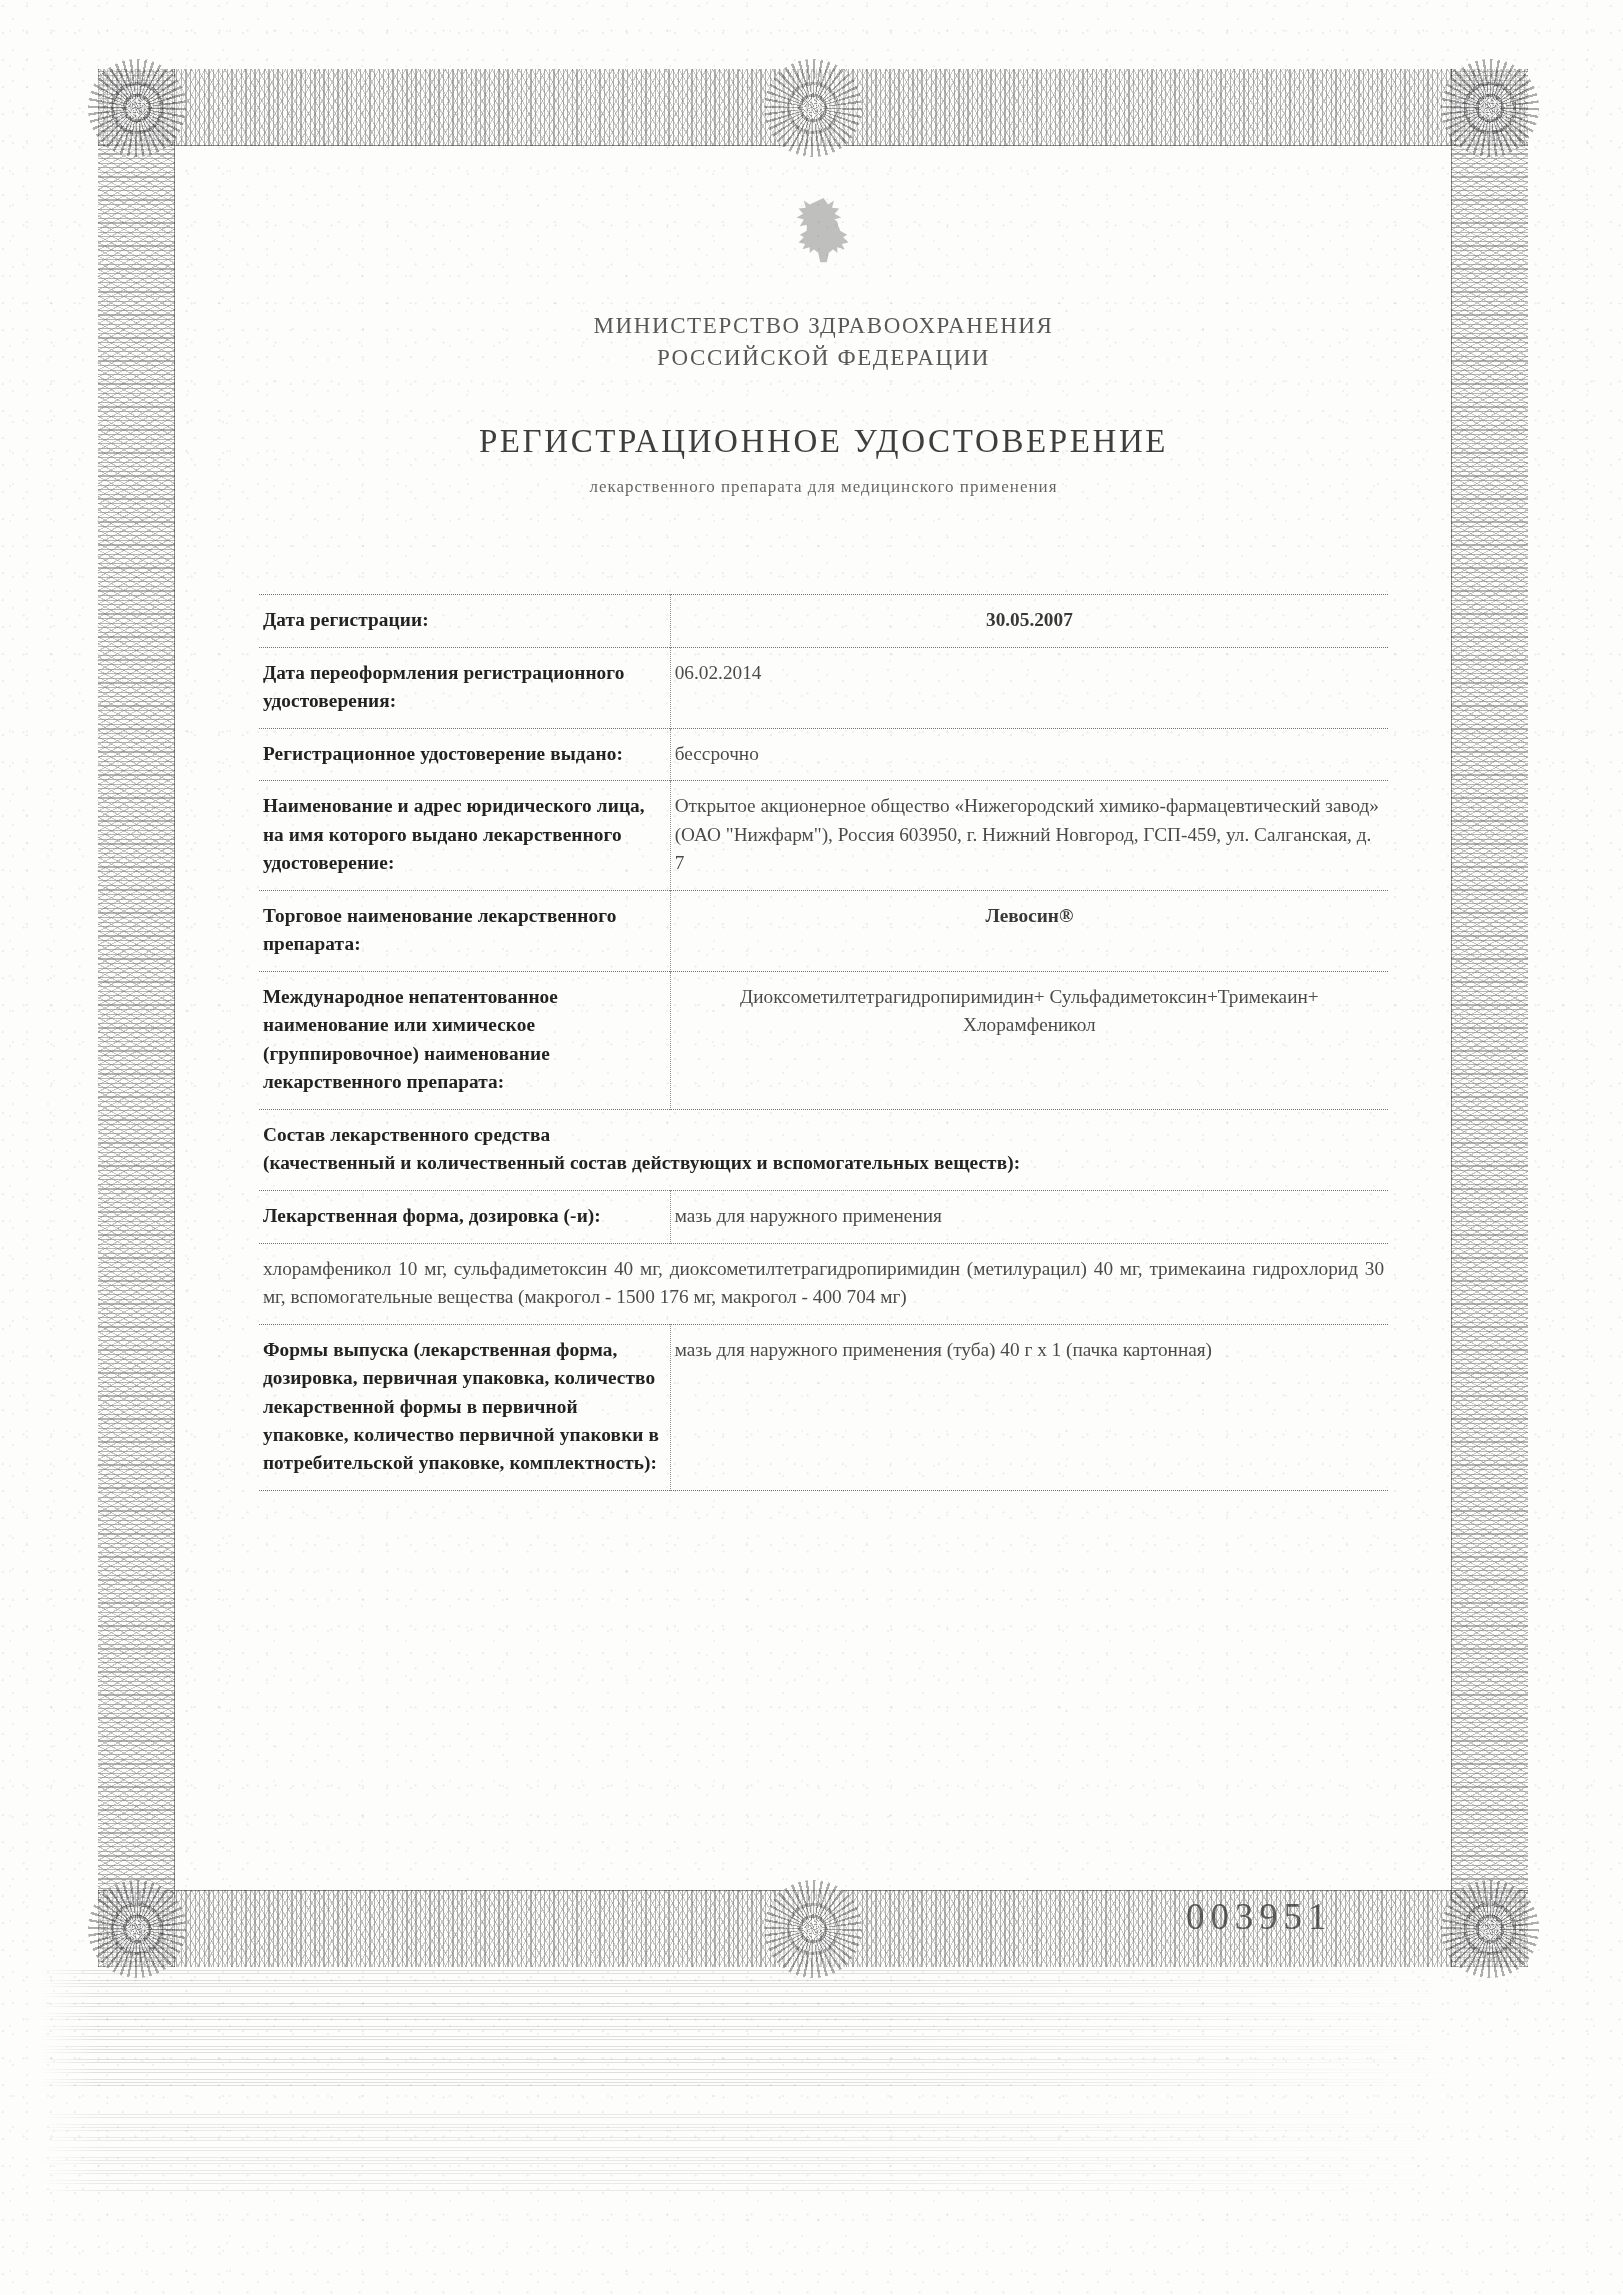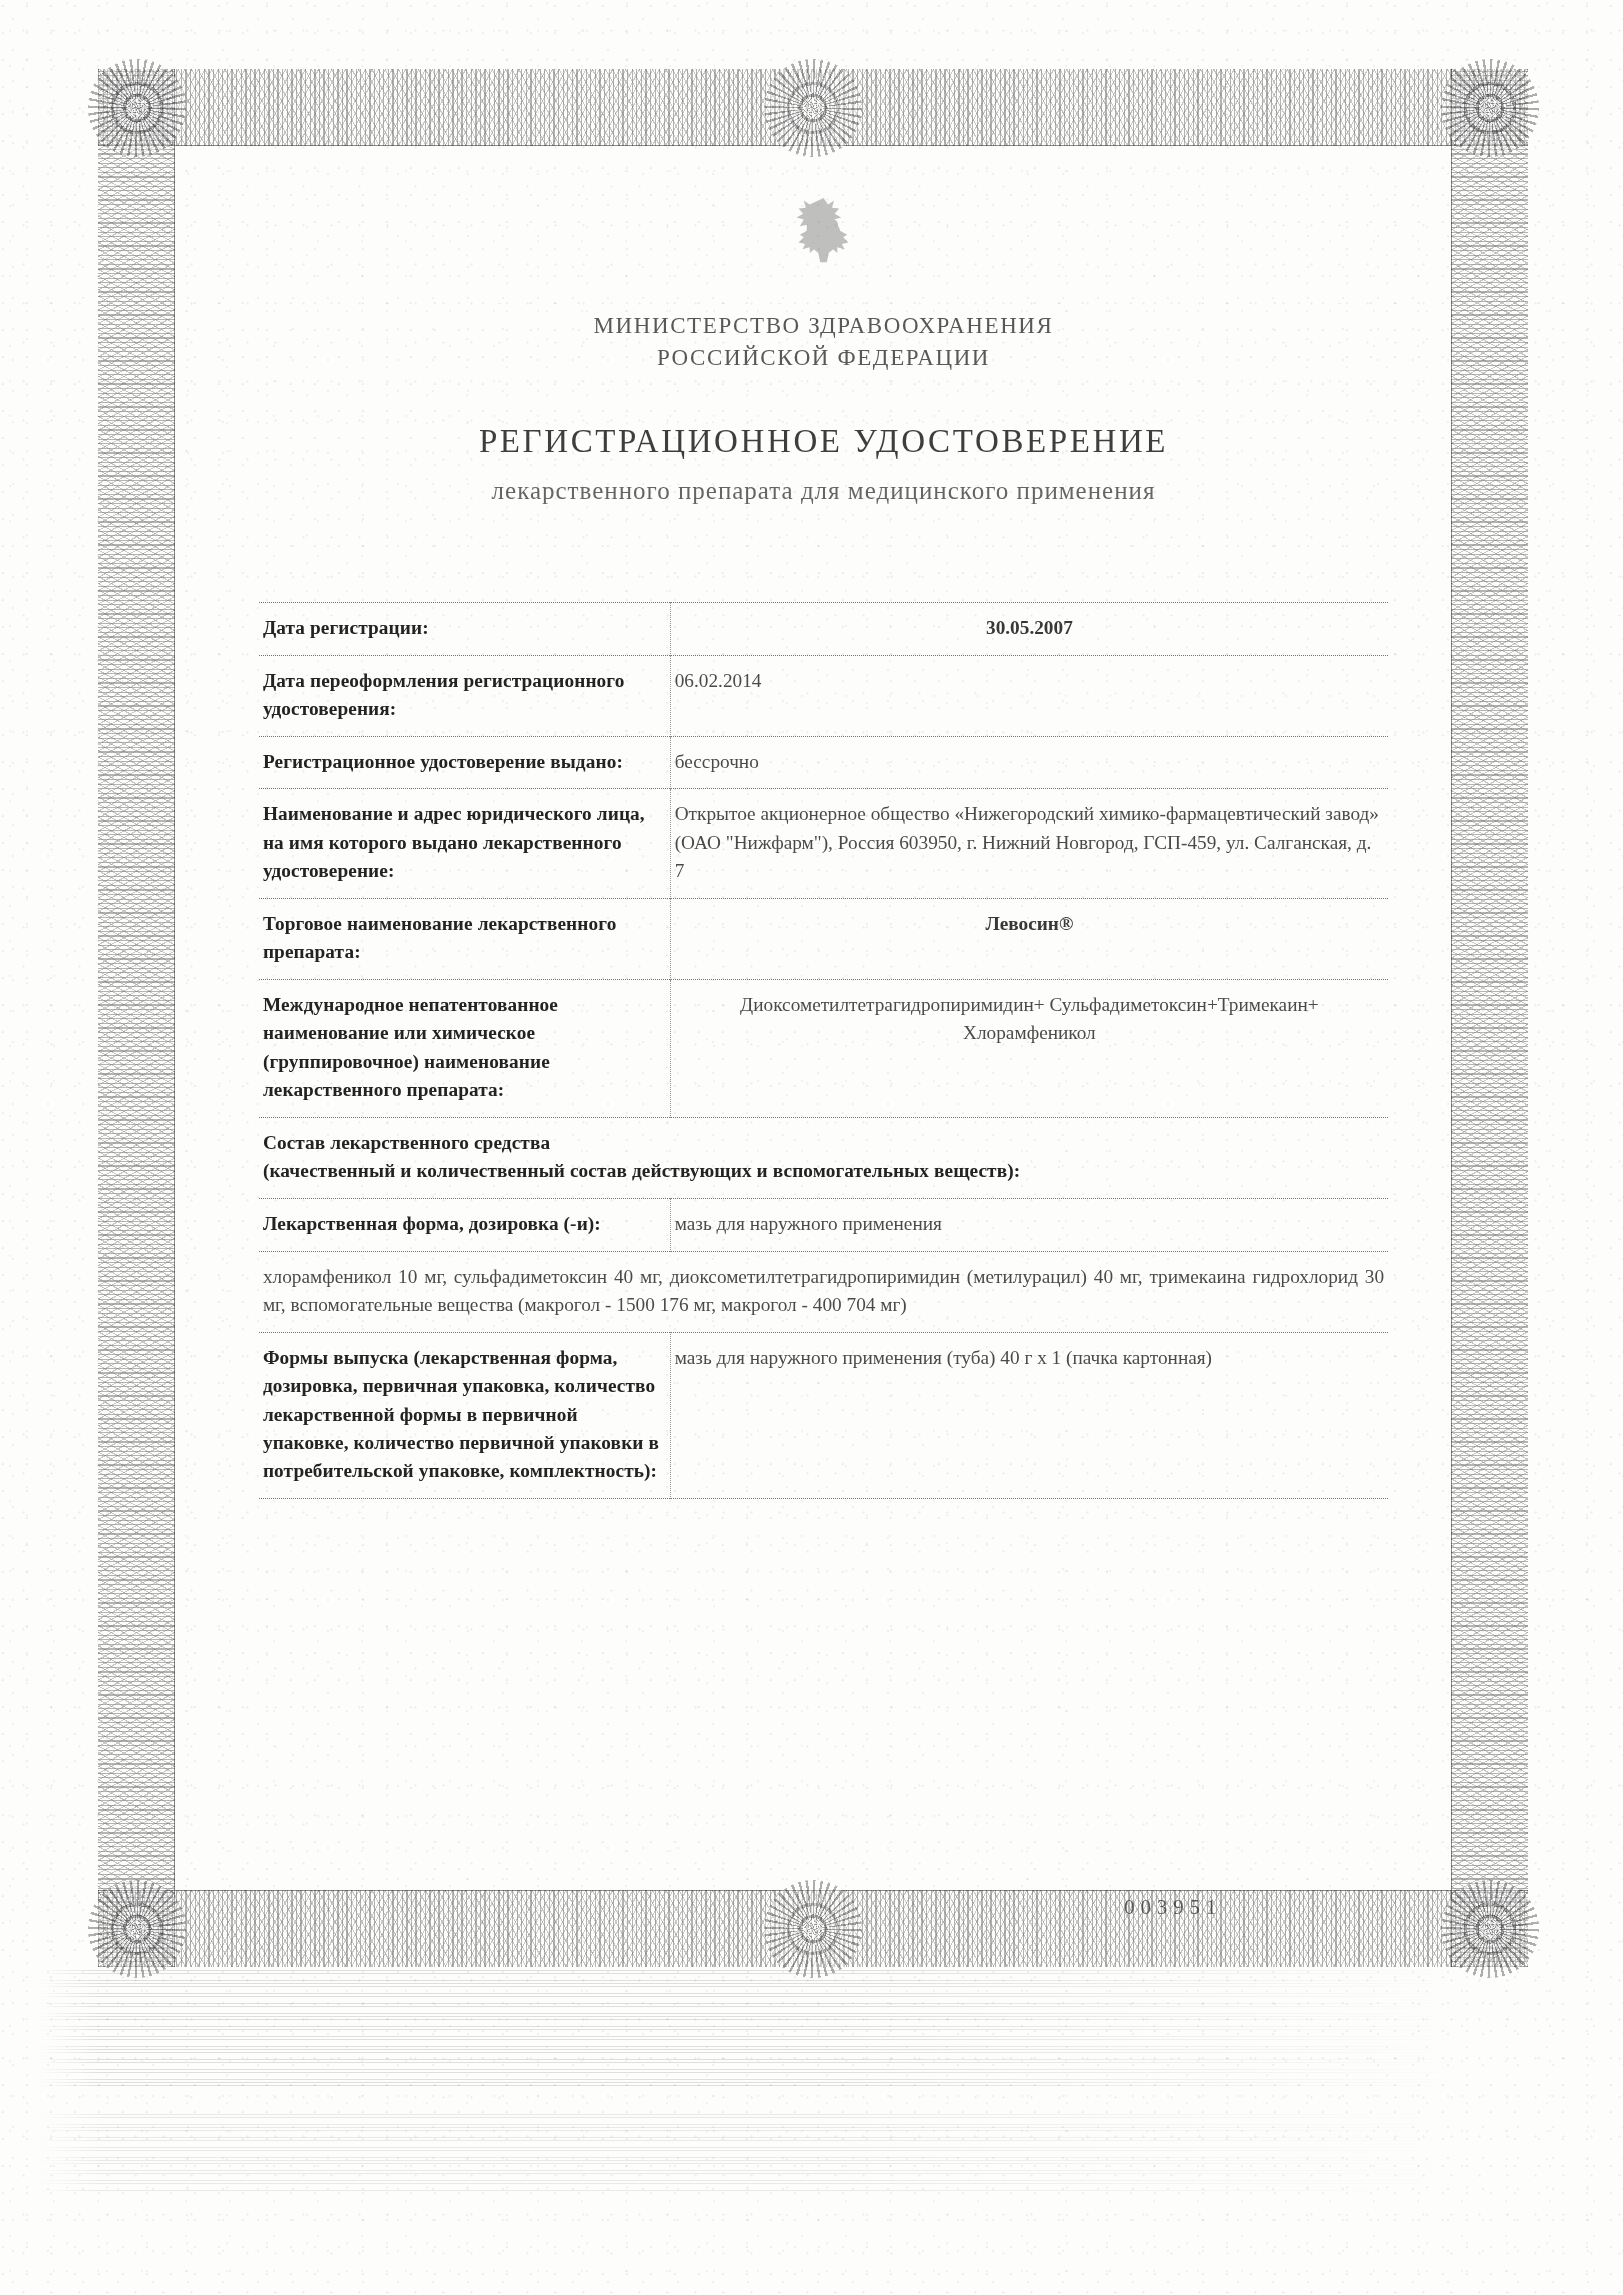--- a/index.html
+++ b/index.html
@@ -134,21 +134,21 @@
   .cert-title {
     text-align:center;
     font-size:33px;
     letter-spacing:2.6px;
     color:#1f1f1f;
     opacity:.86;
     margin-bottom:17px;
   }
   .cert-subtitle {
     text-align:center;
-    font-size:25px;
+    font-size:17px;
     letter-spacing:1px;
     color:#2b2b2b;
     opacity:.72;
     margin-bottom:97px;
   }
 
   
   #tbl { width:100%; border-collapse:collapse; }
   #tbl tr { border-bottom:0.7px dotted rgba(60,60,60,.72); }
   #tbl tr:first-child { border-top:0.7px dotted rgba(60,60,60,.72); }
@@ -176,22 +176,22 @@
   .justify {
     text-align:justify;
     opacity:.82;
     padding-left:3.9px !important;
     border-right:none !important;
   }
 
   
   #serial {
     position:absolute;
-    left:1124px; top:1895px;
-    font-size:21px;
+    left:1186px; top:1895px;
+    font-size:37px;
     letter-spacing:5.9px;
     color:#2a2a2a;
     opacity:.72;
     font-family:"Liberation Serif", serif;
   }
 </style>
 </head>
 <body>
 
 <div id="page">

